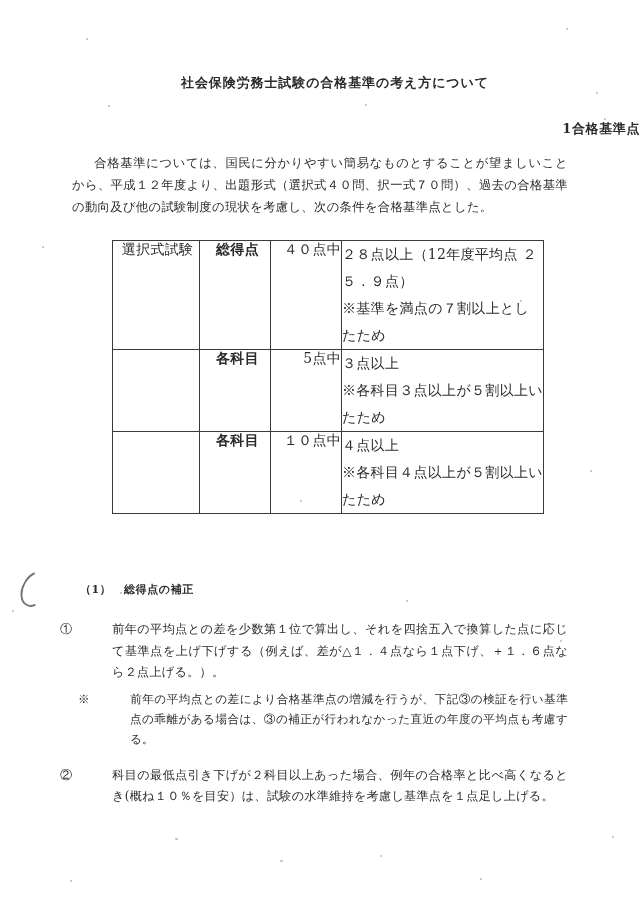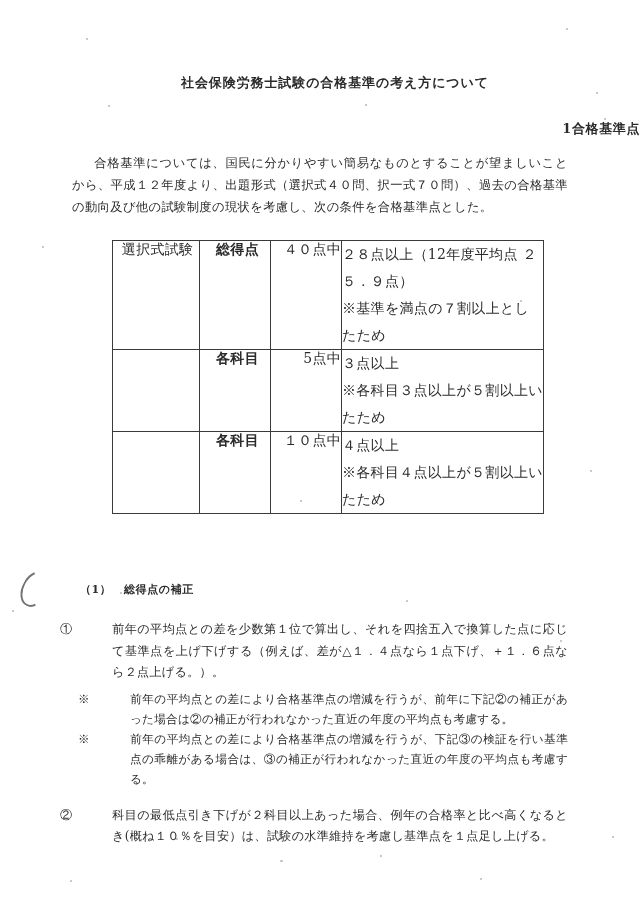--- a/index.html
+++ b/index.html
@@ -258,21 +258,20 @@
   <h3 class="sub-heading">
     <span class="lbl">（1）</span><span>総得点の補正</span>
   </h3>
 
   <div style="height:16px"></div>
 
   <p class="item"><span class="mark">①</span><span>前年の平均点との差を少数第１位で算出し、それを四捨五入で換算した点に応じて基準点を上げ下げする（例えば、差が△１．４点なら１点下げ、＋１．６点なら２点上げる。）。</span></p>
 
   <div style="height:5px"></div>
 
-  <p class="note"><span class="mark">※</span><span>前年の平均点との差により合格基準点の増減を行うが、前年に下記②の補正があった場合は②の補正が行われなかった直近の年度の平均点も考慮する。</span></p>
 
   <p class="note"><span class="mark">※</span><span>前年の平均点との差により合格基準点の増減を行うが、下記③の検証を行い基準点の乖離がある場合は、③の補正が行われなかった直近の年度の平均点も考慮する。</span></p>
 
   <div style="height:16px"></div>
 
   <p class="item"><span class="mark">②</span><span>科目の最低点引き下げが２科目以上あった場合、例年の合格率と比べ高くなるとき(概ね１０％を目安）は、試験の水準維持を考慮し基準点を１点足し上げる。</span></p>
 
 </div>
 
 </body></html>

